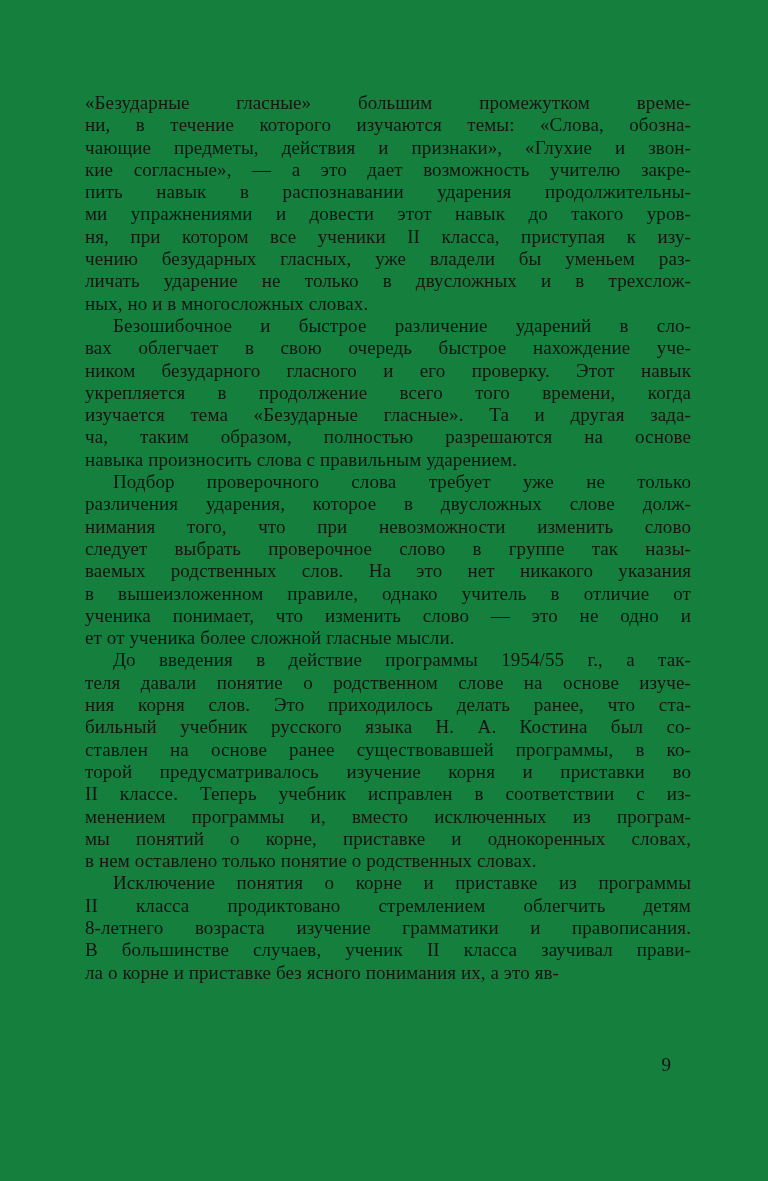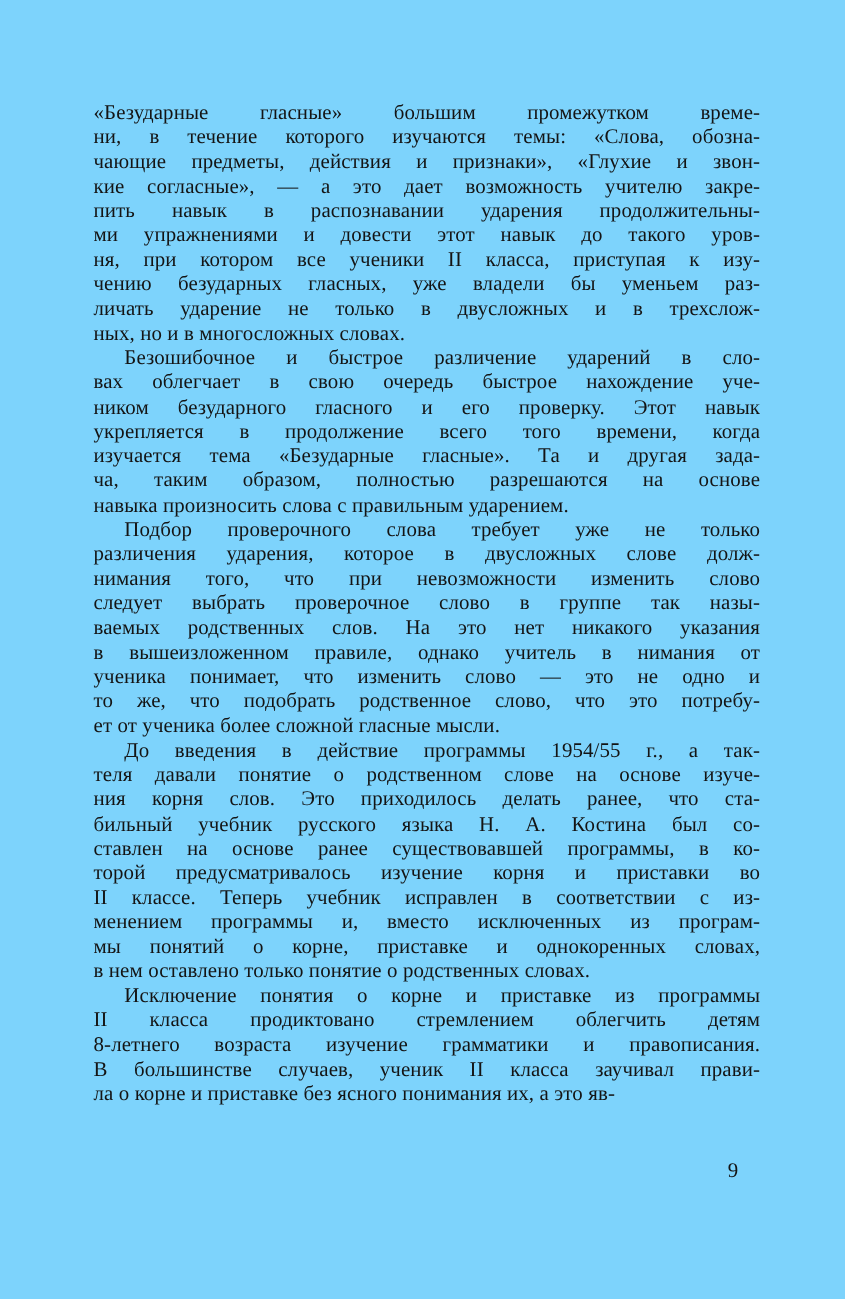--- a/index.html
+++ b/index.html
@@ -14,21 +14,21 @@
     overflow: hidden;
     font-family: "Liberation Serif", "DejaVu Serif", serif;
     color: #141414;
   }
   .scan-page {
     position: absolute;
     left: 0;
     top: 0;
     width: 768px;
     height: 1181px;
-    background: #7dd3fc;
+    background: #15803d;
   }
   .text-block {
     position: absolute;
     left: 85px;
     top: 92px;
     width: 606px;
     font-size: 19px;
     line-height: 22.3px;
     letter-spacing: 0.1px;
   }
@@ -82,23 +82,22 @@
         <div class="line">изучается тема «Безударные гласные». Та и другая зада-</div>
         <div class="line">ча, таким образом, полностью разрешаются на основе</div>
         <div class="line line-last">навыка произносить слова с правильным ударением.</div>
       </div>
       <div class="paragraph">
         <div class="line line-indent">Подбор проверочного слова требует уже не только</div>
         <div class="line">различения ударения, которое в двусложных слове долж-</div>
         <div class="line">нимания того, что при невозможности изменить слово</div>
         <div class="line">следует выбрать проверочное слово в группе так назы-</div>
         <div class="line">ваемых родственных слов. На это нет никакого указания</div>
-        <div class="line">в вышеизложенном правиле, однако учитель в нимания от</div>
+        <div class="line">в вышеизложенном правиле, однако учитель в отличие от</div>
         <div class="line">ученика понимает, что изменить слово — это не одно и</div>
-        <div class="line">то же, что подобрать родственное слово, что это потребу-</div>
         <div class="line line-last">ет от ученика более сложной гласные мысли.</div>
       </div>
       <div class="paragraph">
         <div class="line line-indent">До введения в действие программы 1954/55 г., а так-</div>
         <div class="line">теля давали понятие о родственном слове на основе изуче-</div>
         <div class="line">ния корня слов. Это приходилось делать ранее, что ста-</div>
         <div class="line">бильный учебник русского языка Н. А. Костина был со-</div>
         <div class="line">ставлен на основе ранее существовавшей программы, в ко-</div>
         <div class="line">торой предусматривалось изучение корня и приставки во</div>
         <div class="line">II классе. Теперь учебник исправлен в соответствии с из-</div>

